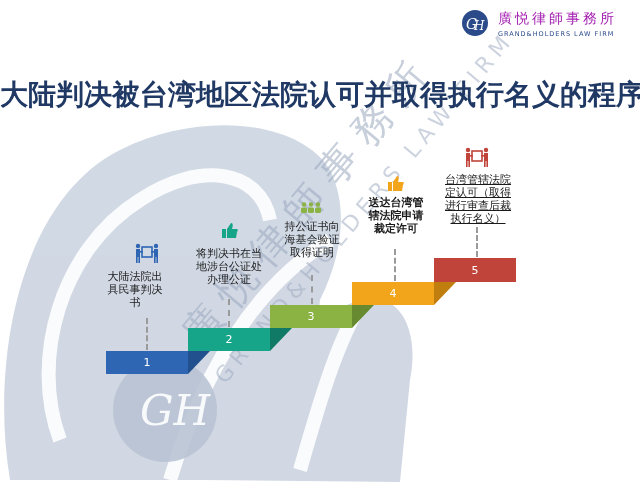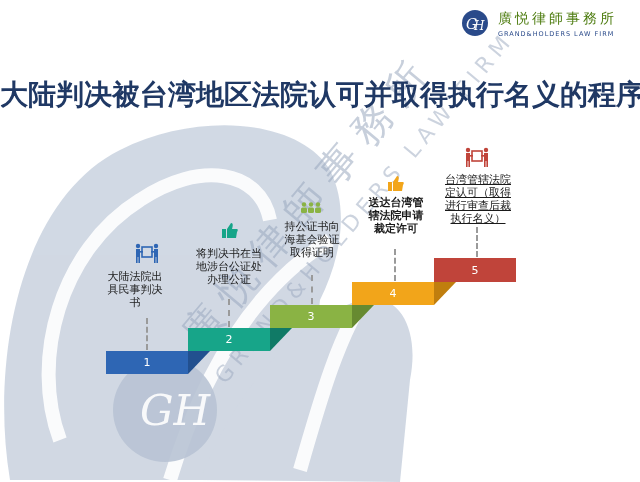--- a/index.html
+++ b/index.html
@@ -4,21 +4,21 @@
   <style>
     html, body { margin: 0; padding: 0; }
     body {
       width: 640px; height: 482px; position: relative; overflow: hidden;
       background: #ffffff;
       font-family: "DejaVu Sans", "Liberation Sans", sans-serif;
     }
     .bg-watermark { position: absolute; left: 0; top: 0; width: 640px; height: 482px; pointer-events: none; }
     .logo { position: absolute; left: 460px; top: 8px; width: 175px; height: 34px; }
     .logo-mark { position: absolute; left: 0; top: 0; width: 30px; height: 30px; }
-    .logo-cn { position: absolute; left: 38px; top: 2px; font-family: "DejaVu Serif", "Liberation Serif", serif; font-size: 14px; color: #4d7c0f; letter-spacing: 3px; white-space: nowrap; }
+    .logo-cn { position: absolute; left: 38px; top: 2px; font-family: "DejaVu Serif", "Liberation Serif", serif; font-size: 14px; color: #a21caf; letter-spacing: 3px; white-space: nowrap; }
     .logo-en { position: absolute; left: 38px; top: 22px; font-size: 6.5px; color: #2a4a8a; letter-spacing: 1px; white-space: nowrap; }
     .title { position: absolute; left: 0; right: 0; top: 76px; text-align: center; font-size: 28px; font-weight: bold; color: #1f3864; letter-spacing: 0px; white-space: nowrap; }
     .step { position: absolute; height: 23px; color: #fff; font-size: 11px; display: flex; align-items: center; justify-content: center; }
     .riser { position: absolute; }
     .dash { position: absolute; width: 0; border-left: 2px dashed #9a9a9a; }
     .label { position: absolute; text-align: center; font-size: 11px; line-height: 13px; color: #1a1a1a; }
     .icon { position: absolute; }
   </style>
 </head>
 <body>

